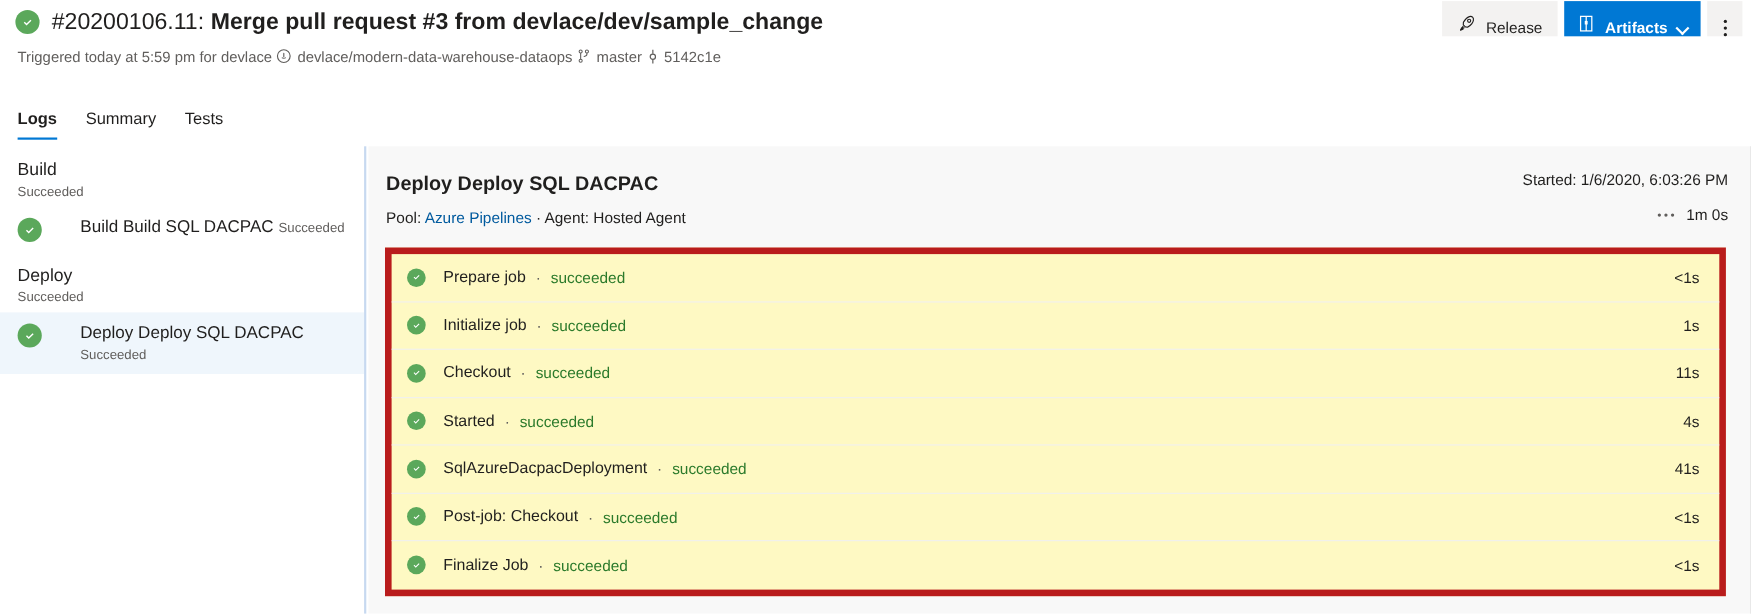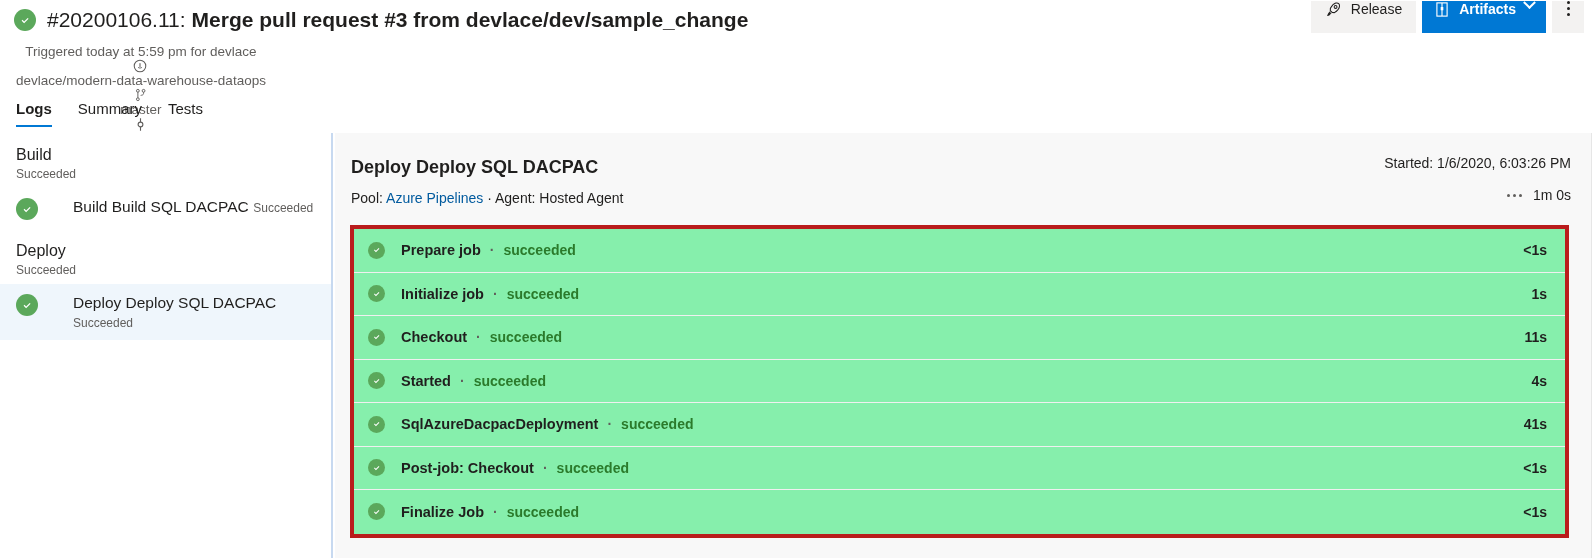--- a/index.html
+++ b/index.html
@@ -58,25 +58,24 @@
     font-weight: 700;
     color: #201f1e;
     margin-left: 6px;
     white-space: nowrap;
   }
 
   .header-sub {
     position: absolute;
     top: 44px; left: 16px;
     display: flex;
-    align-items: center;
+    align-items: flex-start;
     font-size: 13.5px;
     color: #605e5c;
     white-space: nowrap;
-    flex-direction: column;
   }
   .meta-icon {
     display: inline-flex;
     align-items: center;
     justify-content: center;
     margin: 0 5px 0 4px;
     color: #605e5c;
   }
   .meta-icon svg { display: block; }
 
@@ -85,21 +84,21 @@
     position: absolute;
     top: 1px;
     right: 8px;
     display: flex;
     align-items: center;
     gap: 6px;
   }
   .btn {
     height: 32px;
     display: inline-flex;
-    align-items: flex-start;
+    align-items: flex-end;
     gap: 9px;
     padding: 0 14px;
     font-size: 14px;
     border: none;
     cursor: pointer;
     font-family: "Liberation Sans", sans-serif;
     white-space: nowrap;
   }
   .btn-secondary {
     background: #f3f2f1;
@@ -281,23 +280,22 @@
   .h-dots i {
     width: 3px; height: 3px;
     background: #605e5c;
     border-radius: 50%;
     display: block;
   }
 
   
   .task-list {
     margin: 0 22px 0 15px;
-    background: #86efac;
-    border: 4px solid #b91c1c;
-    font-weight: bold;
+    background: #fef9c3;
+    border: 6px solid #b91c1c;
   }
   .task-row {
     display: flex;
     align-items: center;
     height: 43.5px;
     padding: 0 18px 0 14px;
     border-bottom: 1px solid #f0f0f0;
     cursor: pointer;
   }
   .task-row:last-child { border-bottom: none; }

